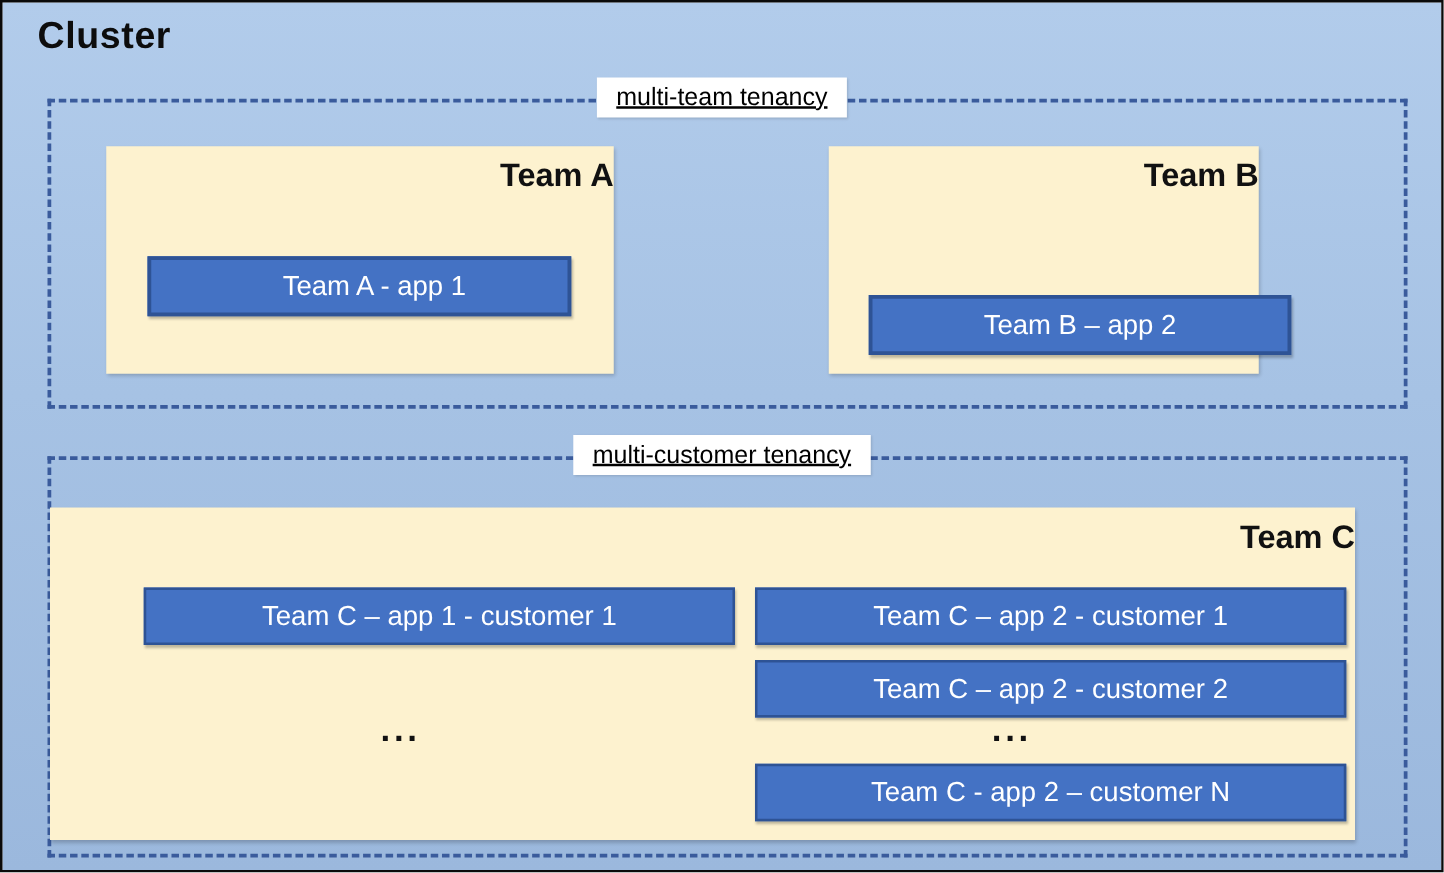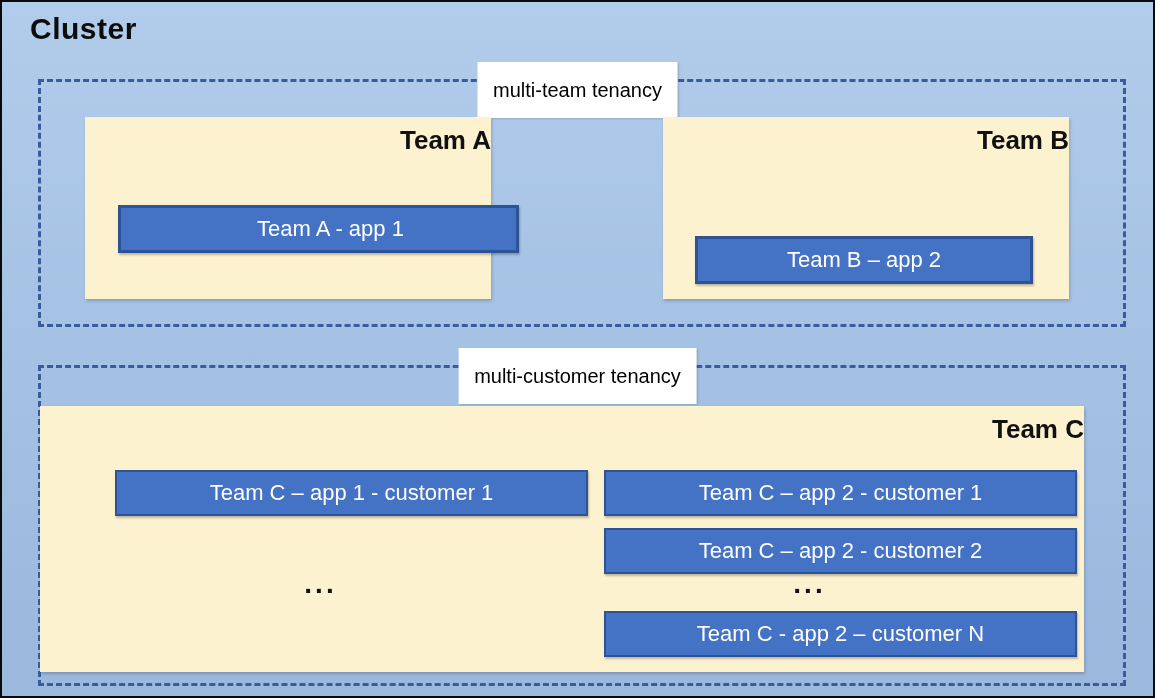--- a/index.html
+++ b/index.html
@@ -35,35 +35,36 @@
   .group-customer { left: 36px; top: 363px; width: 1088px; height: 321px; }
 
   .group-label {
     position: absolute;
     left: 50%;
     transform: translateX(-50%);
     background: #ffffff;
     color: #000000;
     font-size: 20px;
     line-height: 26px;
-    padding: 15px 16px;
+    padding: 3px 16px;
     white-space: nowrap;
     box-shadow: 1px 1px 2px rgba(0,0,0,0.15);
+    text-decoration: underline;
   }
   .label-team     { top: 60px; }
   .label-customer { top: 346px; }
 
   .team-box {
     position: absolute;
     box-sizing: border-box;
     background: #fdf2cf;
     box-shadow: 1px 2px 3px rgba(0,0,0,0.2);
   }
   .team-a { left: 83px;  top: 115px; width: 406px;  height: 182px; }
-  .team-b { left: 661px; top: 115px; width: 406px;  height: 182px; padding-left: 14px; }
+  .team-b { left: 661px; top: 115px; width: 344px;  height: 182px; padding-left: 14px; }
   .team-c { left: 38px;  top: 404px; width: 1044px; height: 266px; }
 
   .team-title {
     position: absolute;
     left: 0; right: 0;
     top: 8px;
     text-align: right;
     font-size: 26px;
     font-weight: 700;
     color: #111111;
@@ -76,21 +77,21 @@
     border: 3px solid #2e5395;
     color: #ffffff;
     font-size: 22px;
     display: flex;
     align-items: center;
     justify-content: center;
     white-space: nowrap;
     box-shadow: 1px 2px 2px rgba(0,0,0,0.25);
   }
 
-  .team-a .app-a1 { left: 33px; top: 88px;  width: 401px; height: 48px; padding-left: 24px; }
+  .team-a .app-a1 { left: 33px; top: 88px;  width: 339px; height: 48px; padding-left: 24px; }
   .team-b .app-b1 { left: 32px; top: 62px;  width: 338px; height: 48px; }
   .team-b .app-b2 { left: 32px; top: 119px; width: 338px; height: 48px; }
 
   .team-c .app-box { width: 473px; height: 46px; border-width: 2px; }
   .col1 { left: 75px; }
   .col2 { left: 564px; }
   .row1 { top: 64px; }
   .row2 { top: 122px; }
   .rowN { top: 205px; }
 

